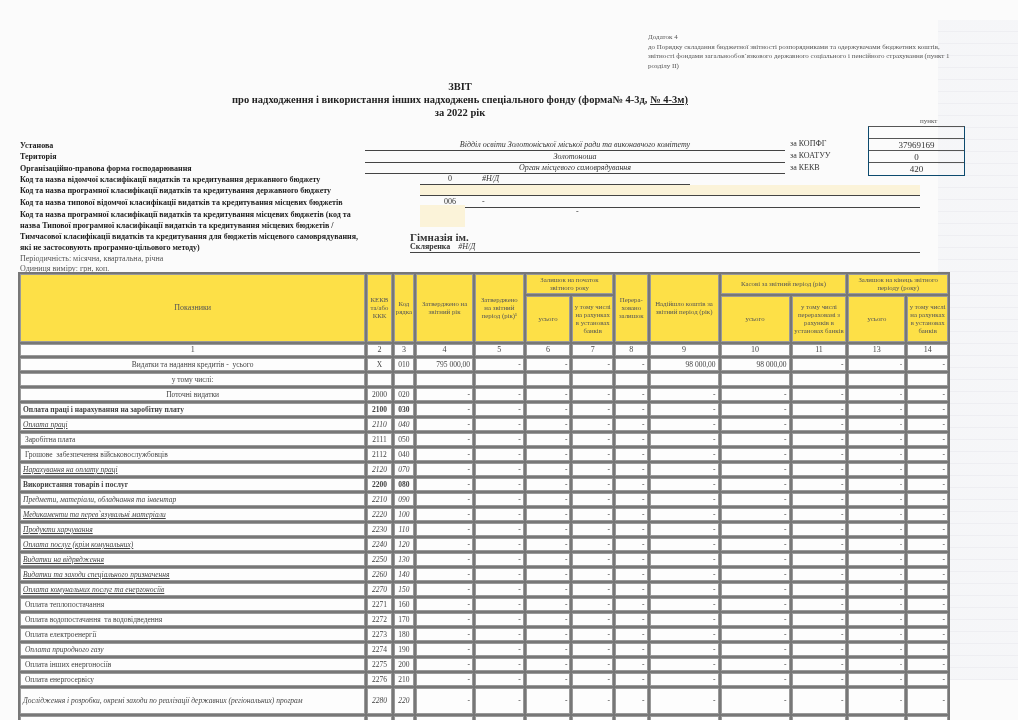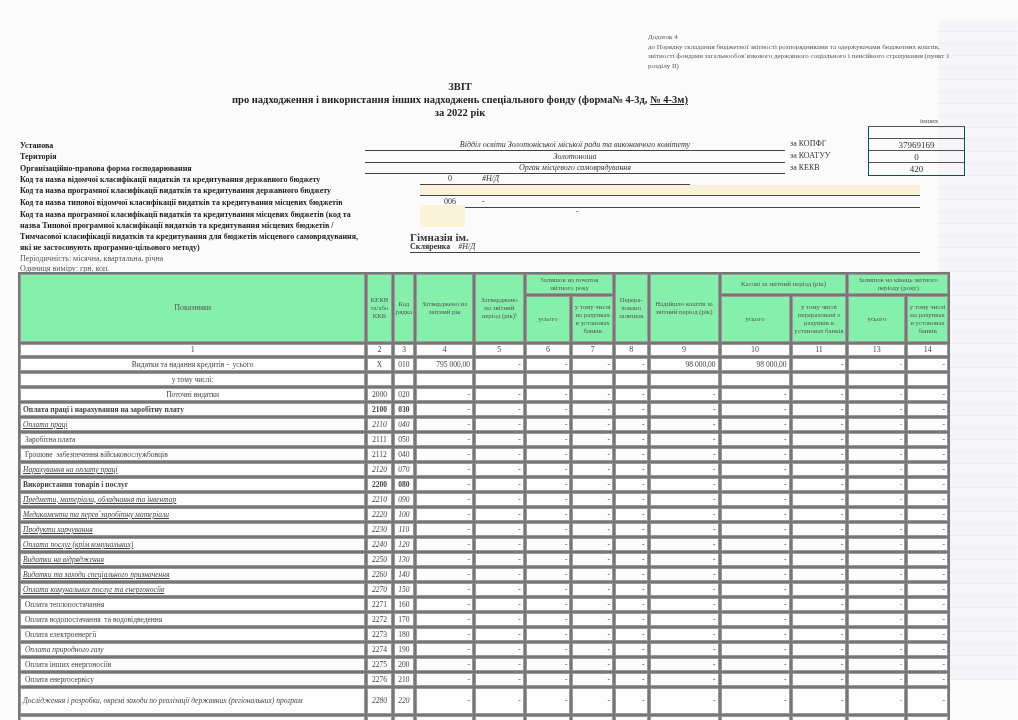--- a/index.html
+++ b/index.html
@@ -12,21 +12,21 @@
   .codes-label{position:absolute;left:920px;top:117px;font-size:7px;color:#555;}
   .codes-box{position:absolute;left:862px;top:126px;width:95px;height:48px;border:1px solid #0c4a6e;border-top:1px solid #555;margin-left:6px;}
   .code-row{position:absolute;left:0;width:95px;height:12px;border-top:1px solid #555;font-size:9px;text-align:center;line-height:12px;}
   .code-lbl{position:absolute;left:790px;font-size:8px;color:#333;}
   .lbl{position:absolute;left:20px;font-size:8px;font-weight:bold;color:#222;white-space:nowrap;}
   .lbl.norm{font-weight:normal;color:#555;}
   .val-line{position:absolute;border-bottom:1px solid #444;font-size:8px;font-style:italic;text-align:center;line-height:10px;}
   .hl{background:#fbf3d9;}
   table.rep{position:absolute;left:18px;top:272px;width:932px;border-collapse:separate;border-spacing:2px;background:#777;font-size:7.5px;}
   table.rep td{background:#fdfdfd;border:1px solid #999;padding:0 2px;height:11px;line-height:10px;color:#444;}
-  table.rep th{background:#86efac;border:1px solid #999;font-weight:normal;font-size:6.8px;color:#555;padding:1px;line-height:8px;}
+  table.rep th{background:#fde047;border:1px solid #999;font-weight:normal;font-size:6.8px;color:#555;padding:1px;line-height:8px;}
   td.c{text-align:center;}
   td.r{text-align:right;}
   td.b{font-weight:bold;}
   td.i{font-style:italic;}
   tr.tall td{height:24px;}
   tr.num td{text-align:center;font-size:8px;height:9px;}
 </style>
 </head>
 <body>
 
@@ -40,21 +40,21 @@
 
   <div class="title">
     <div>ЗВІТ</div>
     <div>
       <span>про надходження і використання інших надходжень спеціального фонду (форма№ 4-3д,</span>
       <span class="u">№ 4-3м)</span>
     </div>
     <div>за 2022 рік</div>
   </div>
 
-  <div class="codes-label">інших</div>
+  <div class="codes-label">пункт</div>
   <div class="codes-box">
     <div class="code-row" style="top:11px">37969169</div>
     <div class="code-row" style="top:23px">0</div>
     <div class="code-row" style="top:35px">420</div>
   </div>
   <div class="code-lbl" style="top:139px">за КОПФГ</div>
   <div class="code-lbl" style="top:151px">за КОАТУУ</div>
   <div class="code-lbl" style="top:163px">за КЕКВ</div>
 
   <div class="lbl" style="top:141px">Установа</div>
@@ -277,36 +277,36 @@
           <td class="r">-</td>
           <td class="r">-</td>
           <td class="r">-</td>
           <td class="r">-</td>
           <td class="r">-</td>
           <td class="r">-</td>
           <td class="r">-</td>
           <td class="r">-</td>
         </tr>
         <tr>
-          <td class="i" style="white-space: pre-wrap; text-decoration: underline; margin-top: 32px;">Предмети, матеріали, обладнання та інвентар</td>
+          <td class="i" style="white-space: pre-wrap;  margin-top: 32px;">Предмети, матеріали, обладнання та інвентар</td>
           <td class="c i">2210</td>
           <td class="c i">090</td>
           <td class="r">-</td>
           <td class="r">-</td>
           <td class="r">-</td>
           <td class="r">-</td>
           <td class="r">-</td>
           <td class="r">-</td>
           <td class="r">-</td>
           <td class="r">-</td>
           <td class="r">-</td>
           <td class="r">-</td>
         </tr>
         <tr>
-          <td class="i" style="white-space: pre-wrap; text-decoration: underline;">Медикаменти та перев`заробітну матеріали</td>
+          <td class="i" style="white-space: pre-wrap; text-decoration: underline;">Медикаменти та перев`язувальні матеріали</td>
           <td class="c i">2220</td>
           <td class="c i">100</td>
           <td class="r">-</td>
           <td class="r">-</td>
           <td class="r">-</td>
           <td class="r">-</td>
           <td class="r">-</td>
           <td class="r">-</td>
           <td class="r">-</td>
           <td class="r">-</td>

